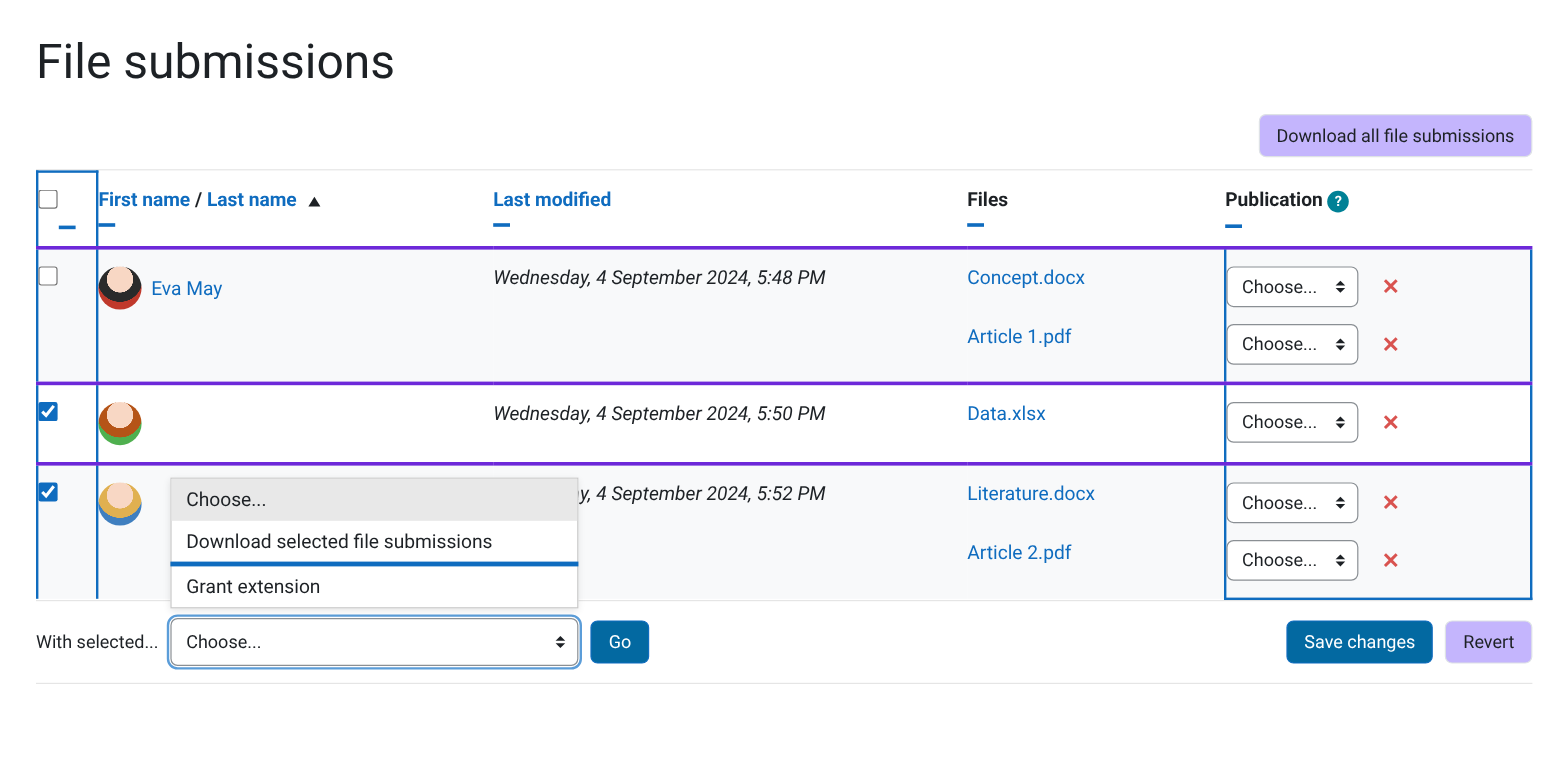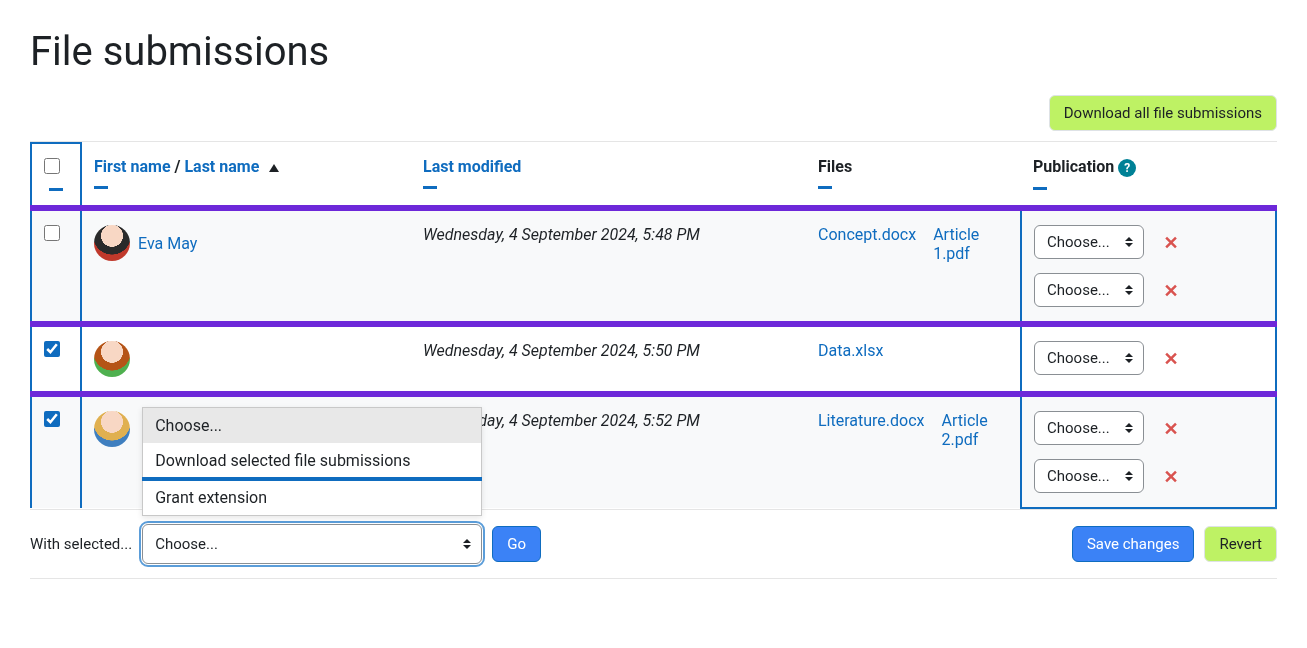--- a/index.html
+++ b/index.html
@@ -28,49 +28,49 @@
       align-items: center;
       justify-content: center;
       padding: 8px 14px;
       font-size: 15px;
       border-radius: 6px;
       border: 1px solid transparent;
       cursor: pointer;
       font-family: inherit;
     }
     .btn-secondary {
-      background: #bef264;
+      background: #c4b5fd;
       border-color: #dee2e6;
       color: #1d2125;
     }
     .btn-primary {
-      background: #3b82f6;
+      background: #0369a1;
       border-color: #0f6cbf;
       color: #fff;
     }
     .divider {
       border-top: 1px solid #e5e5e5;
     }
     .table {
       width: 100%;
       border-collapse: collapse;
     }
     .table th, .table td {
       text-align: left;
       vertical-align: top;
-      padding: 14px 12px;
+      padding: 14px 0;
     }
     .table thead th {
       font-weight: 700;
       font-size: 16px;
       color: #1d2125;
       border-bottom: 1px solid #e5e5e5;
     }
     .table tbody tr {
-      border-top: 6px solid #6d28d9;
+      border-top: 3px solid #6d28d9;
     }
     .table tbody tr:nth-child(odd) {
       background: #f8f9fa;
     }
     .link {
       color: #0f6cbf;
       text-decoration: none;
       cursor: pointer;
     }
     .link-header {
@@ -127,22 +127,22 @@
     .name-cell {
       display: flex;
       align-items: center;
     }
     .date-ital {
       font-style: italic;
       color: #1d2125;
     }
     .file-list {
       display: flex;
-      flex-direction: row;
-      gap: 17px;
+      flex-direction: column;
+      gap: 30px;
     }
     .pub-highlight {
       border: 2px solid #0f6cbf;
     }
     .pub-list {
       display: flex;
       flex-direction: column;
       gap: 14px;
     }
     .pub-row {

